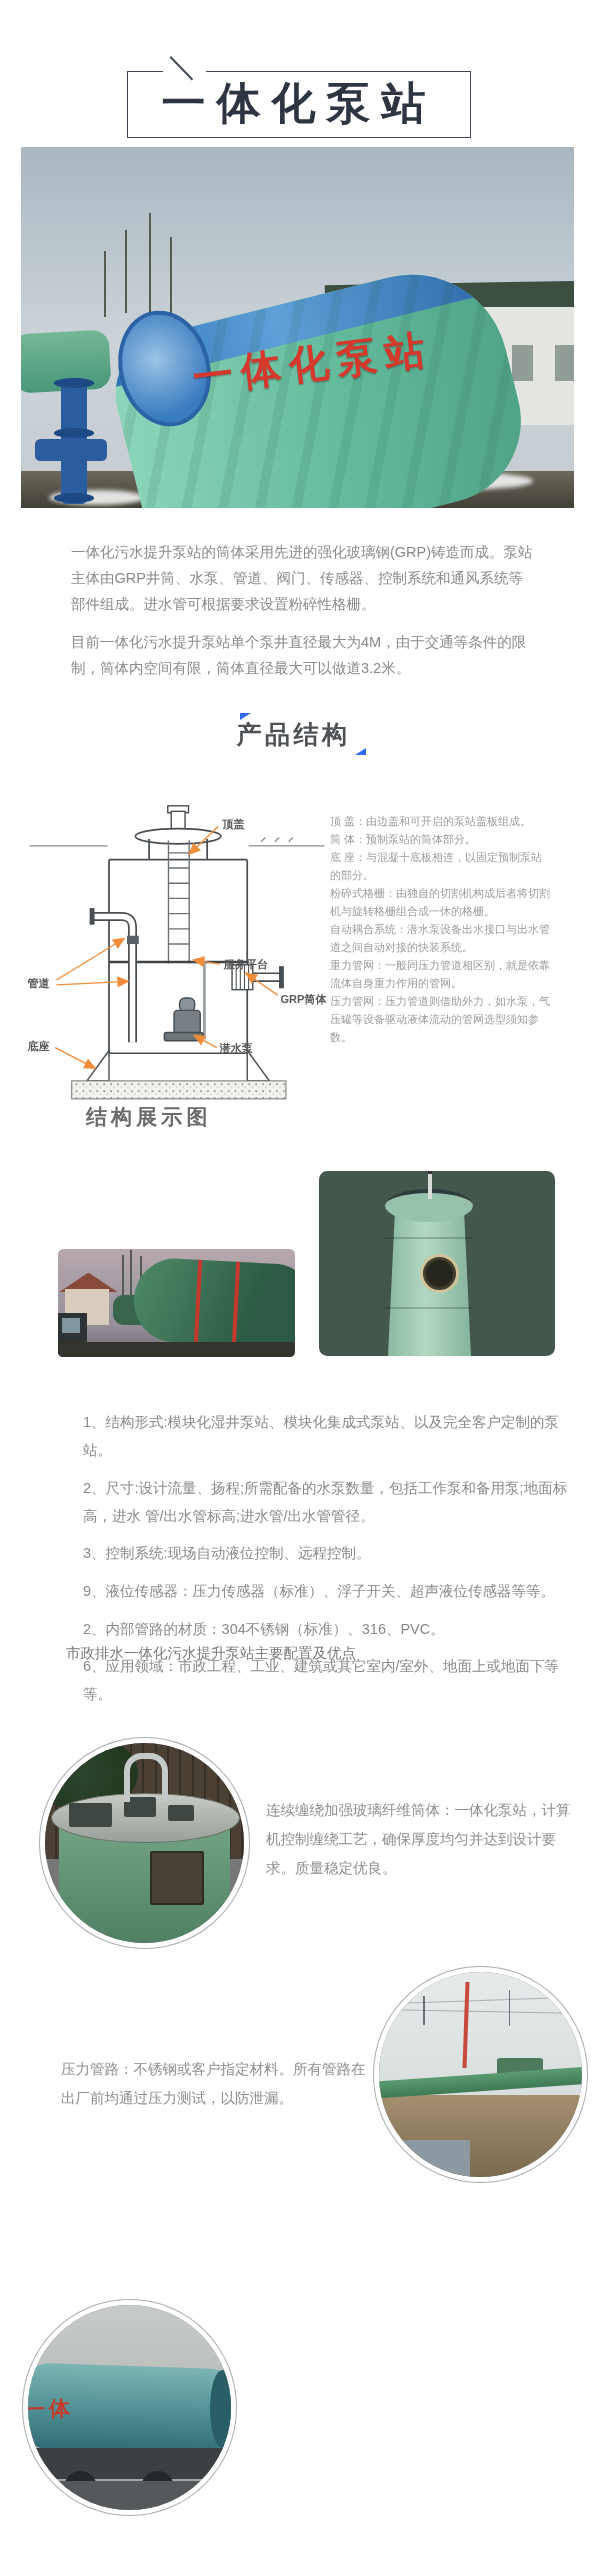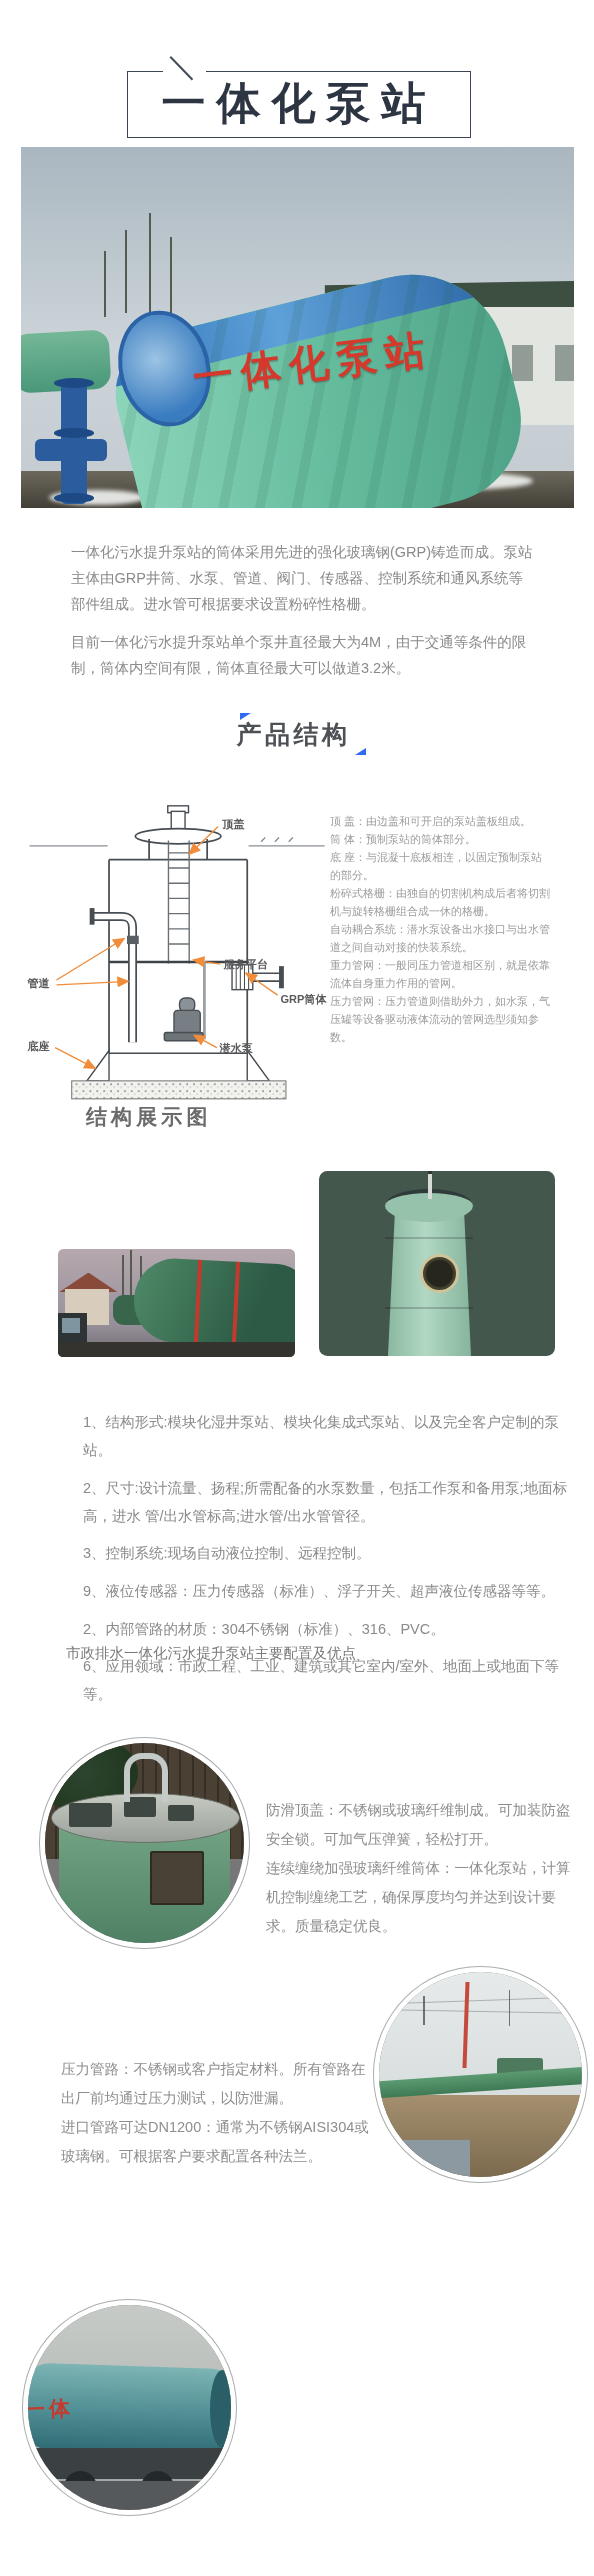--- a/index.html
+++ b/index.html
@@ -286,27 +286,25 @@
       <div class="c1-tank"></div>
       <div class="c1-lid"></div>
       <div class="c1-panel" style="left:12%;top:30%;width:22%;height:12%;"></div>
       <div class="c1-panel" style="left:40%;top:27%;width:16%;height:10%;"></div>
       <div class="c1-panel" style="left:62%;top:31%;width:13%;height:8%;"></div>
       <div class="c1-pipe"></div>
       <div class="c1-plaque"></div>
     </div>
   </div>
   <div class="abs feat" style="left:266px;top:1796px;width:308px;">
-    <p>防滑顶盖：不锈钢或玻璃纤维制成。可加装防盗安全锁。可加气压弹簧，轻松打开。</p>
     <p>连续缠绕加强玻璃纤维筒体：一体化泵站，计算机控制缠绕工艺，确保厚度均匀并达到设计要求。质量稳定优良。</p>
   </div>
 
   <div class="abs feat" style="left:61px;top:2055px;width:308px;">
     <p>压力管路：不锈钢或客户指定材料。所有管路在出厂前均通过压力测试，以防泄漏。</p>
-    <p>进口管路可达DN1200：通常为不锈钢AISI304或玻璃钢。可根据客户要求配置各种法兰。</p>
   </div>
   <div class="abs ring" style="left:373px;top:1966px;width:203px;height:205px;">
     <div class="ring-inner">
       <div class="c2-sky"></div>
       <div class="c2-pylon" style="left:22%;top:12%;height:29px;"></div>
       <div class="c2-pylon" style="left:64%;top:9%;height:36px;"></div>
       <div class="c2-wire" style="left:0;top:14%;width:100%;transform:rotate(-2deg);"></div>
       <div class="c2-wire" style="left:0;top:19%;width:100%;transform:rotate(1deg);"></div>
       <div class="c2-pole"></div>
       <div class="c2-ground"></div>

